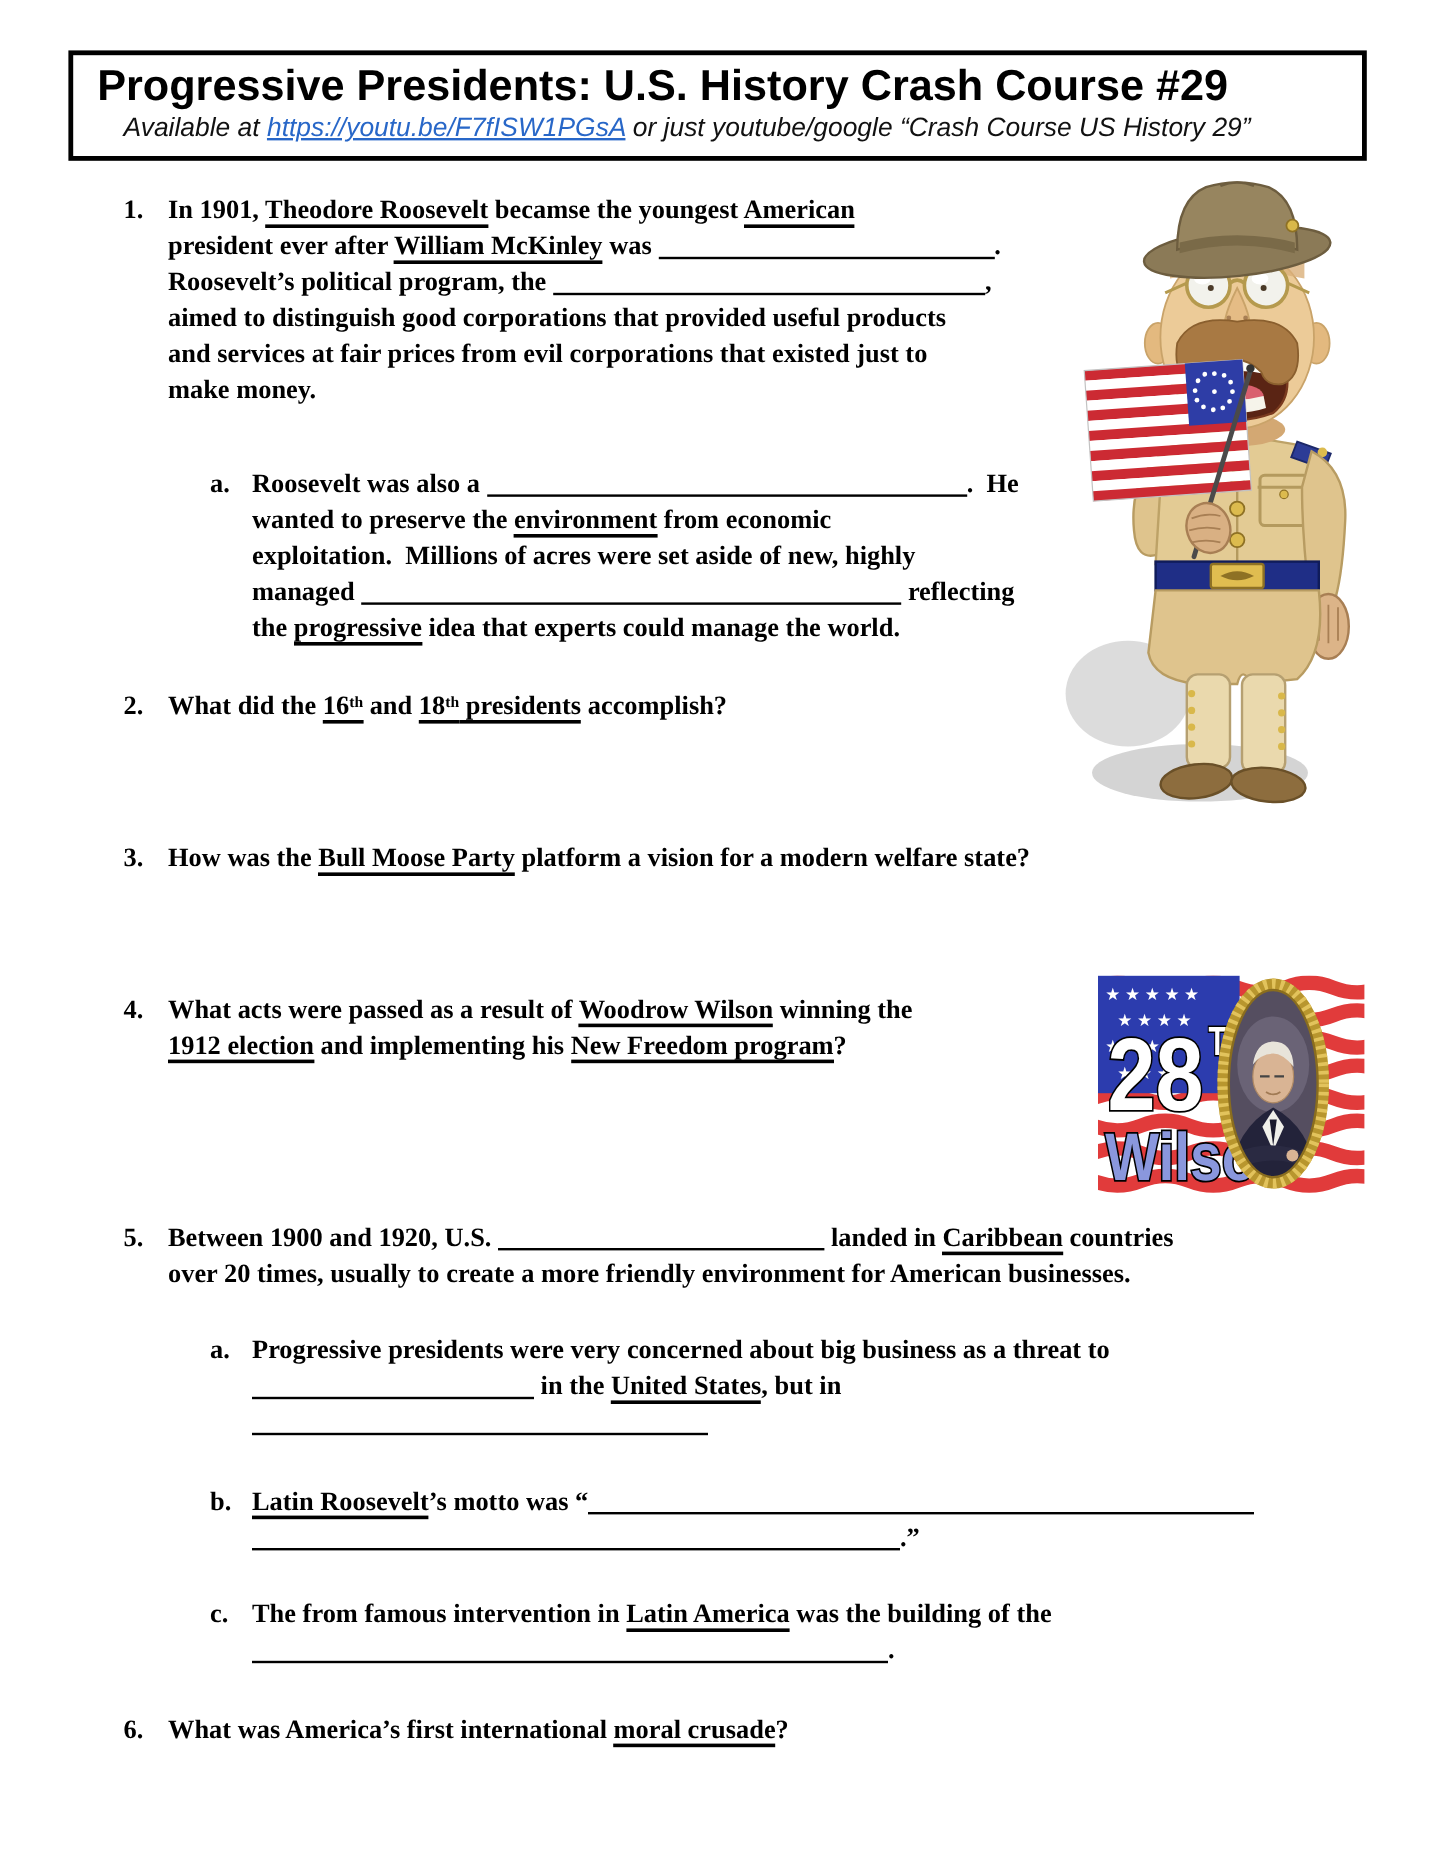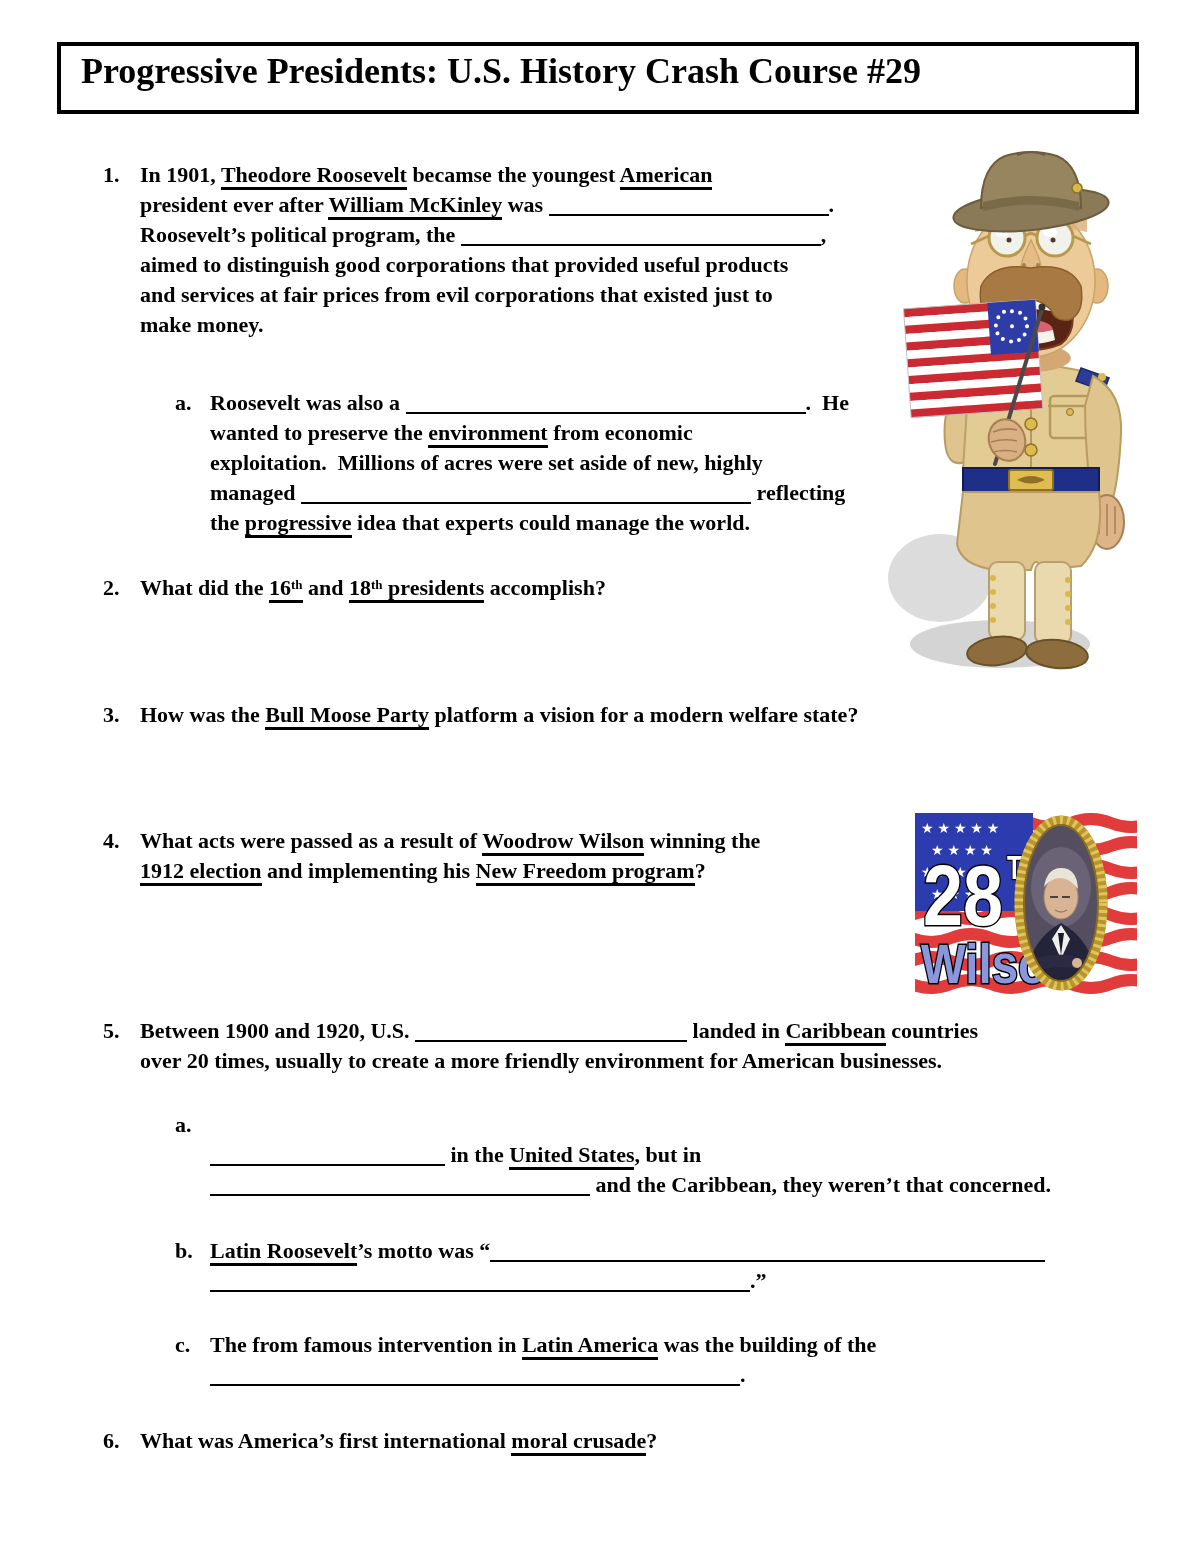--- a/index.html
+++ b/index.html
@@ -1,21 +1,21 @@
 <!DOCTYPE html>
 <html><head>
 <meta charset="utf-8">
 <style>
   html,body{margin:0;padding:0;background:#ffffff;}
   .page{position:relative;width:1200px;height:1553px;background:#fff;overflow:hidden;
         font-family:"Liberation Serif",serif;color:#000;}
   
-  .header-box{position:absolute;left:57px;top:42px;width:1082px;height:72px;
+  .header-box{position:absolute;left:57px;top:42px;width:1082px;height:92px;
               border:4px solid #000;box-sizing:border-box;background:#fff;
-              font-family:Liberation Serif, serif;padding:4px 0 0 20px;}
+              font-family:Liberation Sans, sans-serif;padding:4px 0 0 20px;}
   .title{font-size:36px;font-weight:bold;line-height:42px;white-space:nowrap;}
   .subtitle{font-size:22px;font-style:italic;line-height:28px;margin-left:22px;
             color:#111;white-space:nowrap;}
   .subtitle a{color:#2867c8;text-decoration:underline;cursor:pointer;}
   
   .q{position:absolute;font-size:22px;font-weight:bold;line-height:30px;white-space:nowrap;}
   .q .num{position:absolute;left:-37px;top:0;}
   .sub .num{left:-35px;}
   .key{border-bottom:3px solid #000;}
   .blank{display:inline-block;border-bottom:2px solid #000;height:18px;vertical-align:-4px;}
@@ -23,20 +23,21 @@
   .fig{position:absolute;}
   svg text{font-family:"Liberation Sans",sans-serif;}
 </style>
 </head>
 <body>
 
 <div class="page">
 
   <div class="header-box">
     <div class="title">Progressive Presidents: U.S. History Crash Course #29</div>
+    <div class="subtitle"><span>Available at </span><a>https://youtu.be/F7fISW1PGsA</a><span> or just youtube/google “Crash Course US History 29”</span></div>
   </div>
 
   <div class="q" style="left:140px;top:160px;">
     <span class="num">1.</span>
     <span class="qbody"><span>In 1901, </span><span class="key">Theodore Roosevelt</span><span> becamse the youngest </span><span class="key">American</span><br><span>president ever after </span><span class="key">William McKinley</span><span> was </span><span class="blank" style="width: 280px;"></span><span>.</span><br><span>Roosevelt’s political program, the </span><span class="blank" style="width: 360px;"></span><span>,</span><br><span>aimed to distinguish good corporations that provided useful products</span><br><span>and services at fair prices from evil corporations that existed just to</span><br><span>make money.</span></span>
   </div>
 
   <div class="q sub" style="left:210px;top:388px;">
     <span class="num">a.</span>
     <span class="qbody"><span>Roosevelt was also a </span><span class="blank" style="width: 400px;"></span><span>.&nbsp; He</span><br><span>wanted to preserve the </span><span class="key">environment</span><span> from economic</span><br><span>exploitation.&nbsp; Millions of acres were set aside of new, highly</span><br><span>managed </span><span class="blank" style="width: 450px;"></span><span> reflecting</span><br><span>the </span><span class="key">progressive</span><span> idea that experts could manage the world.</span></span>
@@ -57,21 +58,21 @@
     <span class="qbody"><span>What acts were passed as a result of </span><span class="key">Woodrow Wilson</span><span> winning the</span><br><span class="key">1912 election</span><span> and implementing his </span><span class="key">New Freedom program</span><span>?</span></span>
   </div>
 
   <div class="q" style="left:140px;top:1016px;">
     <span class="num">5.</span>
     <span class="qbody"><span>Between 1900 and 1920, U.S. </span><span class="blank" style="width: 272px;"></span><span> landed in </span><span class="key">Caribbean</span><span> countries</span><br><span>over 20 times, usually to create a more friendly environment for American businesses.</span></span>
   </div>
 
   <div class="q sub" style="left:210px;top:1110px;">
     <span class="num">a.</span>
-    <span class="qbody"><br><span class="blank" style="width: 235px;"></span><span> in the </span><span class="key">United States</span><span>, but in</span><br><span class="blank" style="width: 380px;"></span><span> and the Caribbean, they weren’t that concerned.</span></span>
+    <span class="qbody"><span>Progressive presidents were very concerned about big business as a threat to</span><br><span class="blank" style="width: 235px;"></span><span> in the </span><span class="key">United States</span><span>, but in</span><br><span class="blank" style="width: 380px;"></span></span>
   </div>
 
   <div class="q sub" style="left:210px;top:1236px;">
     <span class="num">b.</span>
     <span class="qbody"><span class="key">Latin Roosevelt</span><span>’s motto was “</span><span class="blank" style="width: 555px;"></span><br><span class="blank" style="width: 540px;"></span><span>.”</span></span>
   </div>
 
   <div class="q sub" style="left:210px;top:1330px;">
     <span class="num">c.</span>
     <span class="qbody"><span>The from famous intervention in </span><span class="key">Latin America</span><span> was the building of the</span><br><span class="blank" style="width: 530px;"></span><span>.</span></span>

